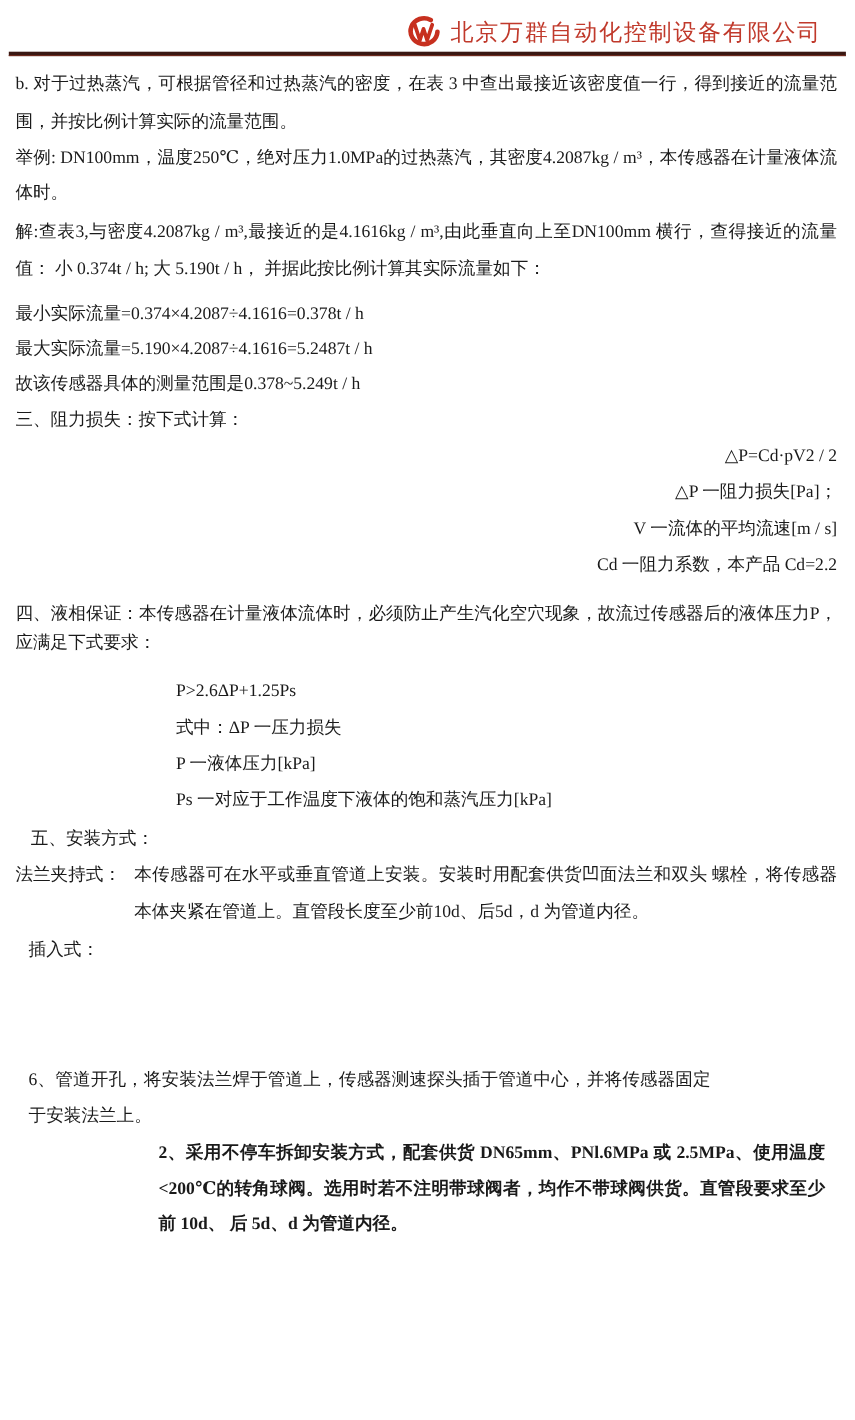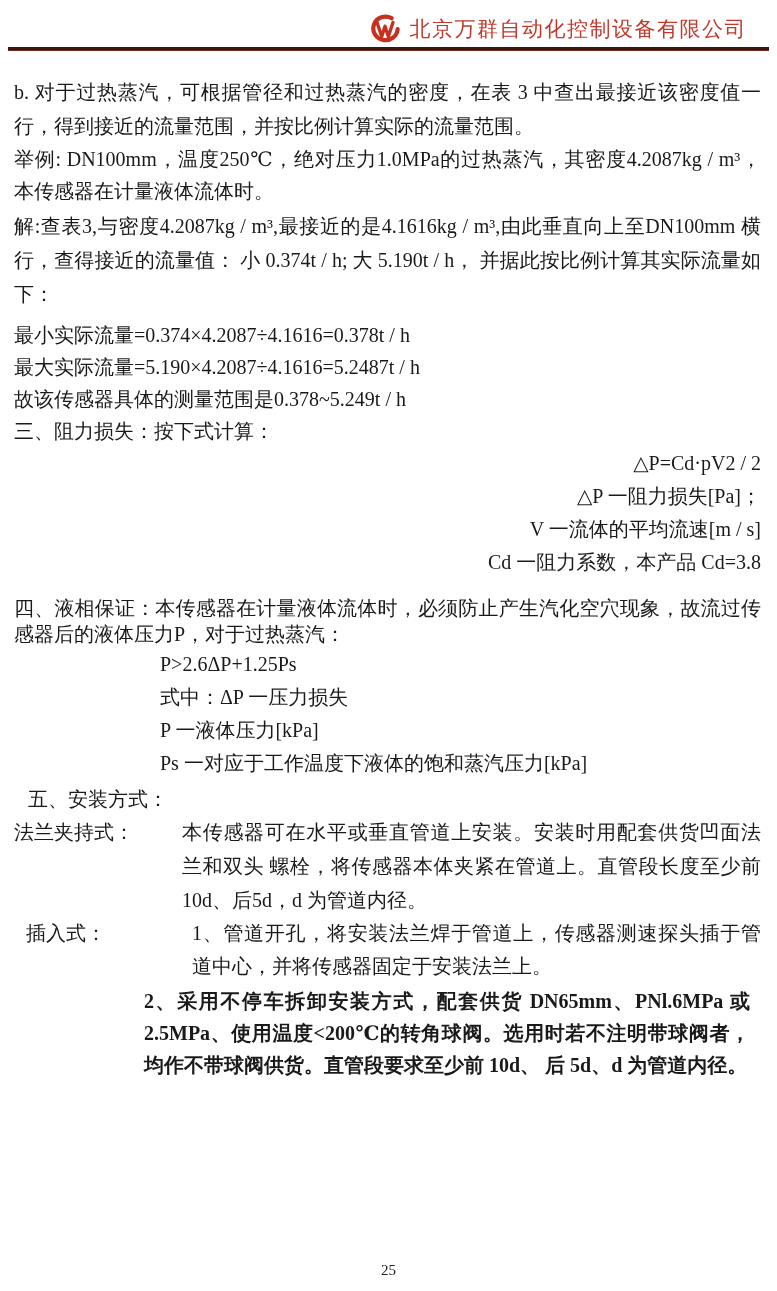--- a/index.html
+++ b/index.html
@@ -31,39 +31,39 @@
     white-space: nowrap;
   }
   .header-rule {
     margin: 3px 8px 0 8px;
     height: 3px;
     background: #3a1712;
     border-bottom: 1px solid #6e2a1d;
   }
   
   .doc-body {
-    padding: 24px 16px 0 14px;
-    font-size: 20px;
+    padding: 9px 16px 0 14px;
+    font-size: 16px;
   }
   .para { margin: 0; line-height: 34px; text-align: justify; }
   .para-example { line-height: 32px; }
   .para-solution { margin-top: 2px; line-height: 34px; }
   .single-line { margin: 0; line-height: 32px; white-space: nowrap; }
   .calc-min { margin-top: 8px; }
   .formula-block { margin: 0 0 0 142px; padding: 0; list-style: none; text-align: right; }
   .formula-block li { line-height: 33px; white-space: nowrap; }
   .formula-block li.indent-sm { padding-left: 6px; }
   .sec4-intro { margin-top: 16px; line-height: 26px; }
-  .formula-block-2 { margin: 1px 0 0 146px; padding: 0; list-style: none; }
+  .formula-block-2 { margin: 14px 0 0 146px; padding: 0; list-style: none; }
   .formula-block-2 li { line-height: 33px; white-space: nowrap; }
   .sec5-heading { margin-top: 3px; padding-left: 14px; line-height: 32px; }
-  .hang-row { display: flex; align-items: flex-start; margin: 0; gap: 48px; }
+  .hang-row { display: flex; align-items: flex-start; margin: 0; }
   .hang-label { flex: 0 0 108px; line-height: 34px; white-space: nowrap; }
   .hang-text { flex: 1 1 auto; line-height: 34px; text-align: justify; }
-  .insert-row { padding-left: 12px; margin-top: 0; }
+  .insert-row { padding-left: 12px; margin-top: 0; flex-direction: column; }
   .insert-row .hang-label { flex: 0 0 118px; line-height: 33px; }
   .insert-row .hang-text { line-height: 33px; max-width: 620px; }
   .insert-item2 {
     margin: 2px 0 0 130px;
     max-width: 606px;
     line-height: 32px;
     text-align: justify;
     font-weight: bold;
   }
   
@@ -104,44 +104,41 @@
 
     <p class="single-line calc-min">最小实际流量=0.374×4.2087÷4.1616=0.378t / h</p>
     <p class="single-line">最大实际流量=5.190×4.2087÷4.1616=5.2487t / h</p>
     <p class="single-line">故该传感器具体的测量范围是0.378~5.249t / h</p>
 
     <p class="single-line">三、阻力损失：按下式计算：</p>
     <ul class="formula-block">
       <li>△P=Cd·pV2 / 2</li>
       <li>△P 一阻力损失[Pa]；</li>
       <li class="indent-sm">V 一流体的平均流速[m / s]</li>
-      <li class="indent-sm">Cd 一阻力系数，本产品 Cd=3.8</li>
+      <li class="indent-sm">Cd 一阻力系数，本产品 Cd=2.2</li>
     </ul>
 
-    <p class="para sec4-intro">四、液相保证：本传感器在计量液体流体时，必须防止产生汽化空穴现象，故流过传感器后的液体压力P，对于过热蒸汽：</p>
+    <p class="para sec4-intro">四、液相保证：本传感器在计量液体流体时，必须防止产生汽化空穴现象，故流过传感器后的液体压力P，应满足下式要求：</p>
     <ul class="formula-block-2">
       <li>P&gt;2.6ΔP+1.25Ps</li>
       <li>式中：ΔP 一压力损失</li>
       <li>P 一液体压力[kPa]</li>
       <li>Ps 一对应于工作温度下液体的饱和蒸汽压力[kPa]</li>
     </ul>
 
     <p class="single-line sec5-heading">五、安装方式：</p>
 
     <div class="hang-row">
       <span class="hang-label">法兰夹持式：</span>
       <span class="hang-text">本传感器可在水平或垂直管道上安装。安装时用配套供货凹面法兰和双头 螺栓，将传感器本体夹紧在管道上。直管段长度至少前10d、后5d，d 为管道内径。</span>
     </div>
 
     <div class="hang-row insert-row">
       <span class="hang-label">插入式：</span>
-      <span class="hang-text">1、管道开孔，将安装法兰焊于管道上，传感器测速探头插于管道中心，并将传感器固定于安装法兰上。</span>
+      <span class="hang-text">6、管道开孔，将安装法兰焊于管道上，传感器测速探头插于管道中心，并将传感器固定于安装法兰上。</span>
     </div>
 
     <p class="insert-item2">2、采用不停车拆卸安装方式，配套供货 DN65mm、PNl.6MPa 或 2.5MPa、使用温度&lt;200℃的转角球阀。选用时若不注明带球阀者，均作不带球阀供货。直管段要求至少前 10d、 后 5d、d 为管道内径。</p>
 
   </main>
 
-  <footer class="footer">
-    <span class="page-number">25</span>
-  </footer>
 
 </div>
 
 </body></html>

